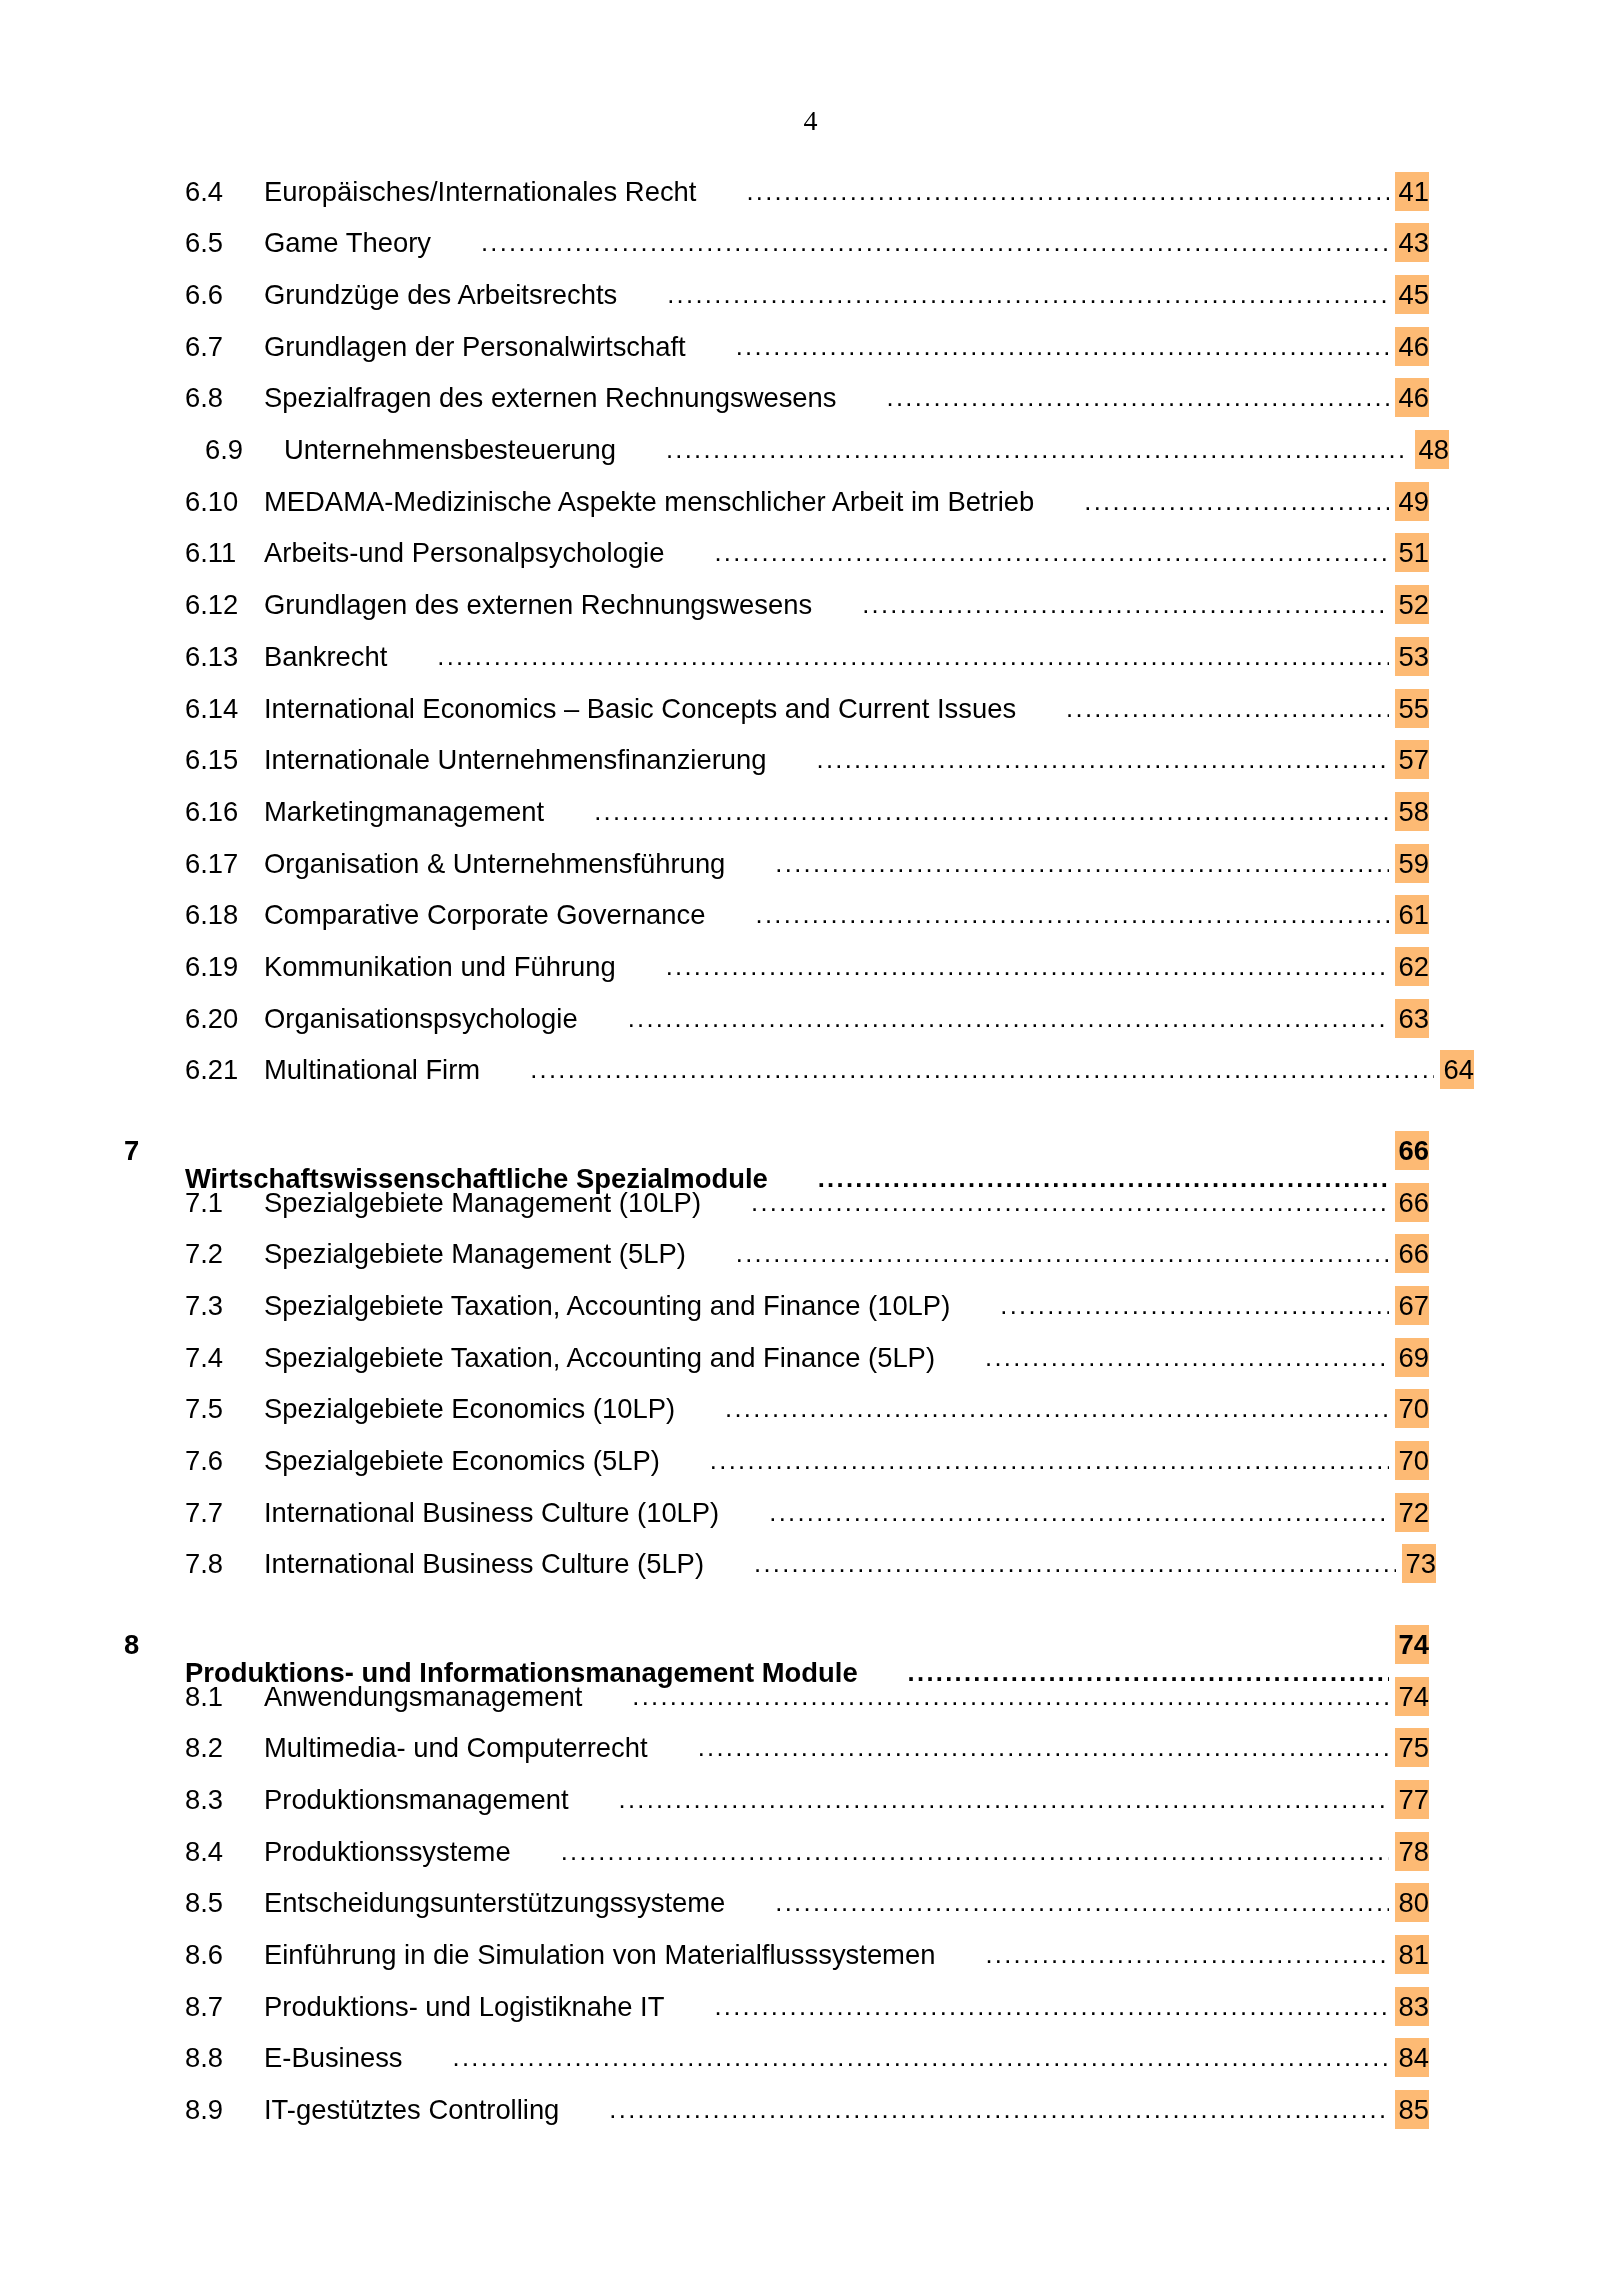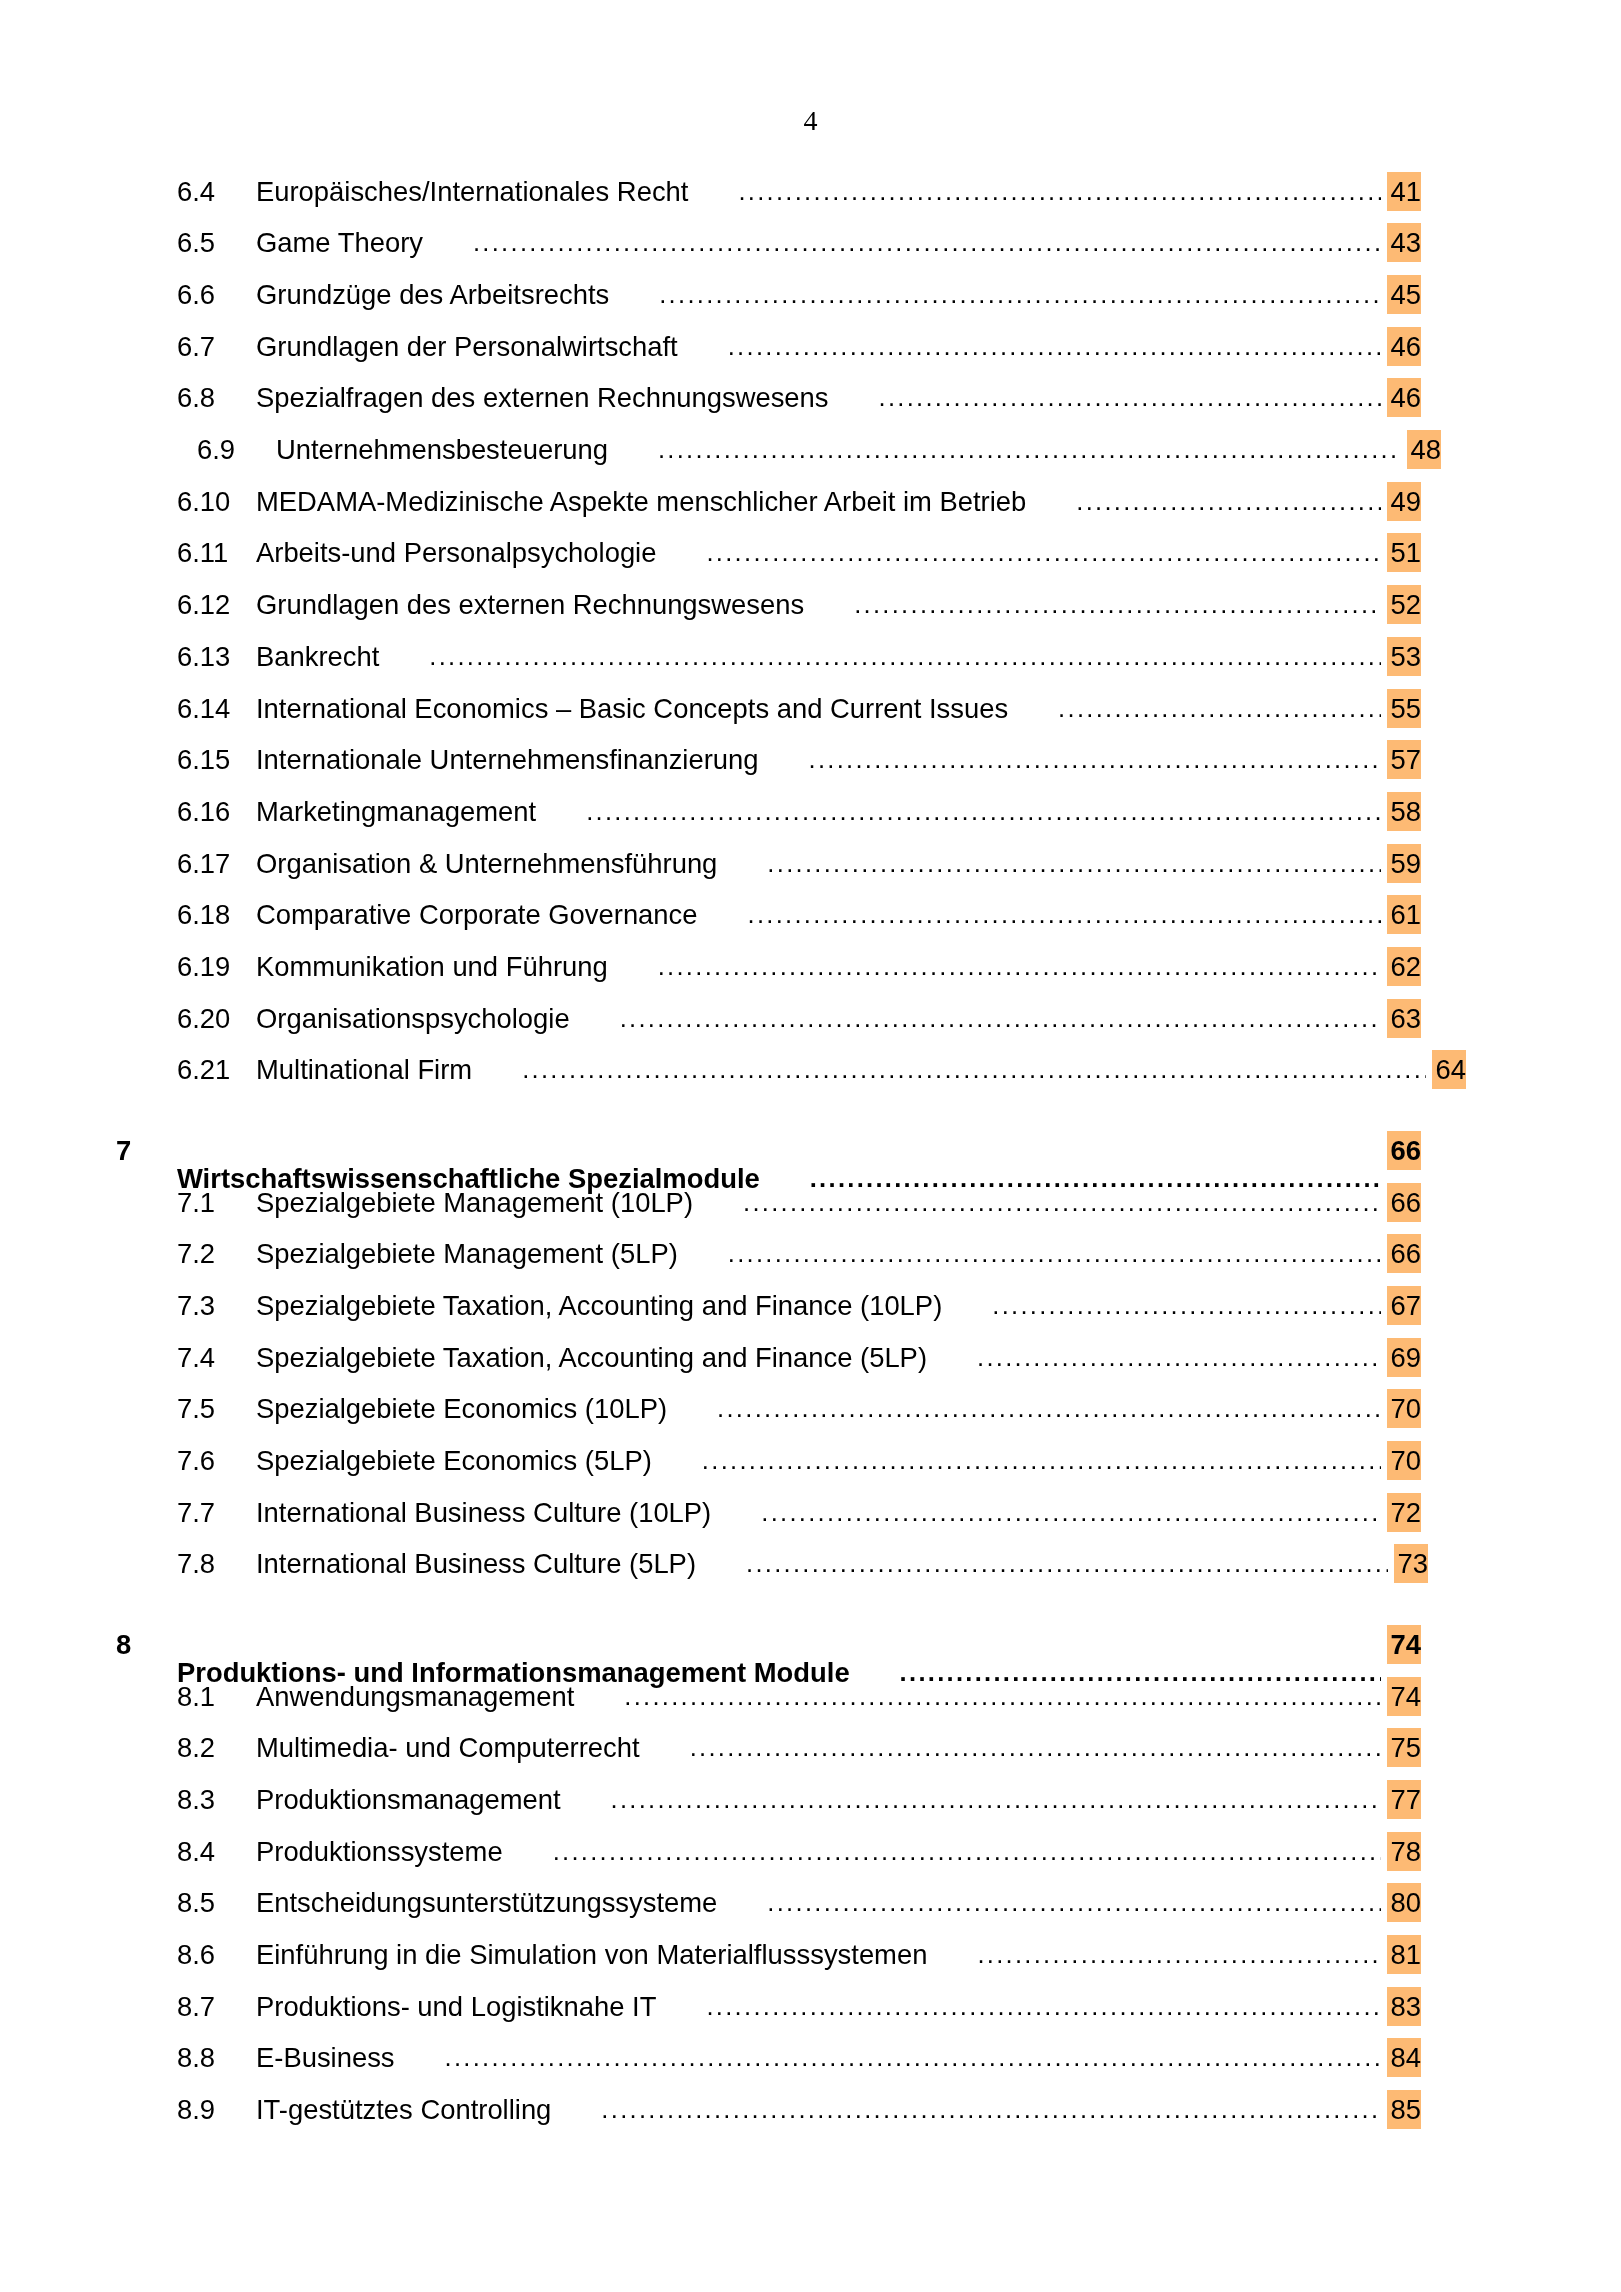--- a/index.html
+++ b/index.html
@@ -3,21 +3,21 @@
 <meta charset="utf-8">
 <style>
   html, body { margin: 0; padding: 0; background: #ffffff; }
   body { width: 1621px; height: 2293px; position: relative; overflow: hidden; color: #000000; }
   .page-number {
     position: absolute; left: 0; width: 1621px; top: 106px;
     text-align: center; font-family: "Liberation Serif", serif; font-size: 28px; line-height: 29px;
   }
   .toc { position: absolute; left: 0; top: 0; width: 1621px; height: 2293px; }
   .row {
-    position: absolute; left: 0; width: 1603px; height: 39px;
+    position: absolute; left: 8px; width: 1603px; height: 39px;
     font-family: "Liberation Sans", sans-serif; font-size: 27.4px; line-height: 39px;
     white-space: nowrap;
   }
   .row .num { position: absolute; top: 0; }
   .row .title-wrap {
     position: absolute; top: 0; right: 182px; display: flex; align-items: center; gap: 48px;
   }
   .row .title { flex: 0 0 auto; padding-right: 2px; }
   .row .leader {
     flex: 1 1 auto; overflow: hidden; white-space: nowrap; letter-spacing: 2.3px;

